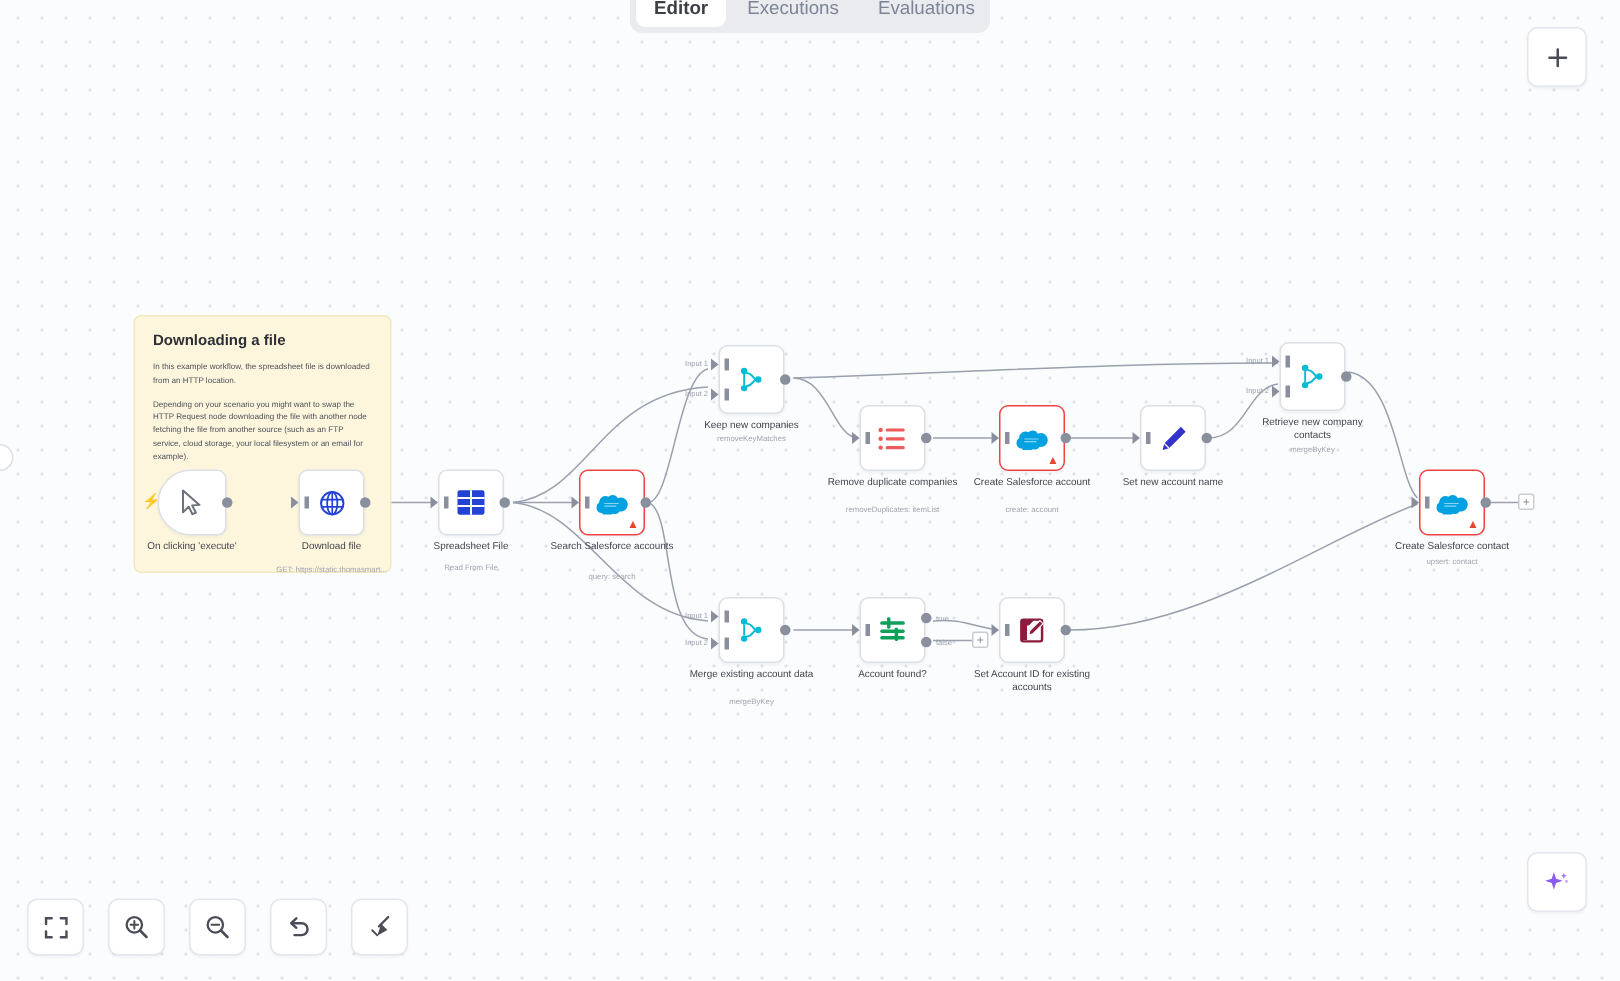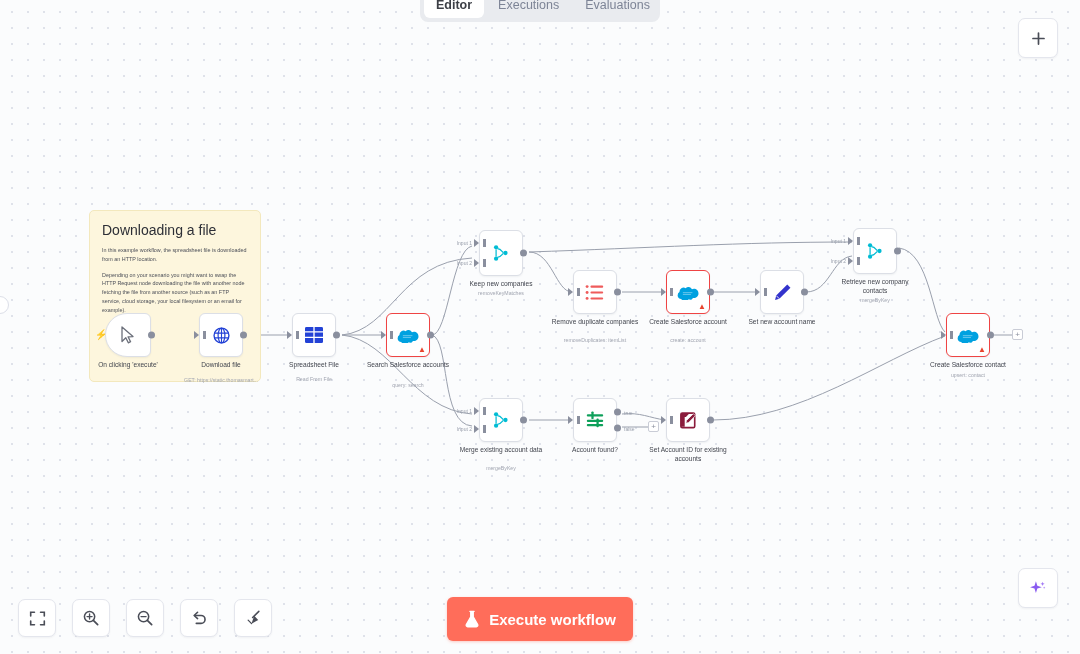--- a/index.html
+++ b/index.html
@@ -83,21 +83,21 @@
 
   
   #sticky {
     position: absolute; left: 89px; top: 210px;
     width: 172px; height: 172px;
     background: #fdf6dd;
     border: 1px solid #f3e8bd;
     border-radius: 5px;
     padding: 11px 12px 0 12px;
   }
-  #sticky h3 { font-size: 14px; color: #2d2f36; font-weight: 400; margin-bottom: 8px; }
+  #sticky h3 { font-size: 10px; color: #2d2f36; font-weight: 700; margin-bottom: 8px; }
   #sticky p  { font-size: 5.4px; line-height: 1.62; color: #4c4f58; margin-bottom: 7px; }
 
   
   .node { position: absolute; }
   .nbox {
     width: 44px; height: 44px;
     background: #ffffff;
     border: 1px solid #dcdfe6;
     border-radius: 6px;
     display: flex; align-items: center; justify-content: center;
@@ -488,20 +488,14 @@
     </div>
     <div class="sqbtn">
       <svg width="18" height="18" viewBox="0 0 20 20">
         <path d="M16.5 2.6 L9.6 9.5" stroke="#4a4d57" stroke-width="1.7" stroke-linecap="round"></path>
         <path d="M11.3 7.6 L15.8 12.2 L8.3 16.4 Z" fill="#4a4d57"></path>
         <path d="M4.6 12.4 L8.4 16.2" stroke="#4a4d57" stroke-width="1.4" stroke-linecap="round"></path>
       </svg>
     </div>
   </div>
 
-  <button id="execute">
-    <svg width="16" height="18" viewBox="0 0 18 20">
-      <path d="M6.6 1.4 H11.4 M7.6 1.4 V7.6 L2.6 16.2 a1.7 1.7 0 0 0 1.5 2.5 H13.9 a1.7 1.7 0 0 0 1.5 -2.5 L10.4 7.6 V1.4" fill="#ffffff" stroke="#ffffff" stroke-width="1.5" stroke-linejoin="round" stroke-linecap="round"></path>
-    </svg>
-    <span>Execute workflow</span>
-  </button>
 
 </div>
 
 </body></html>

